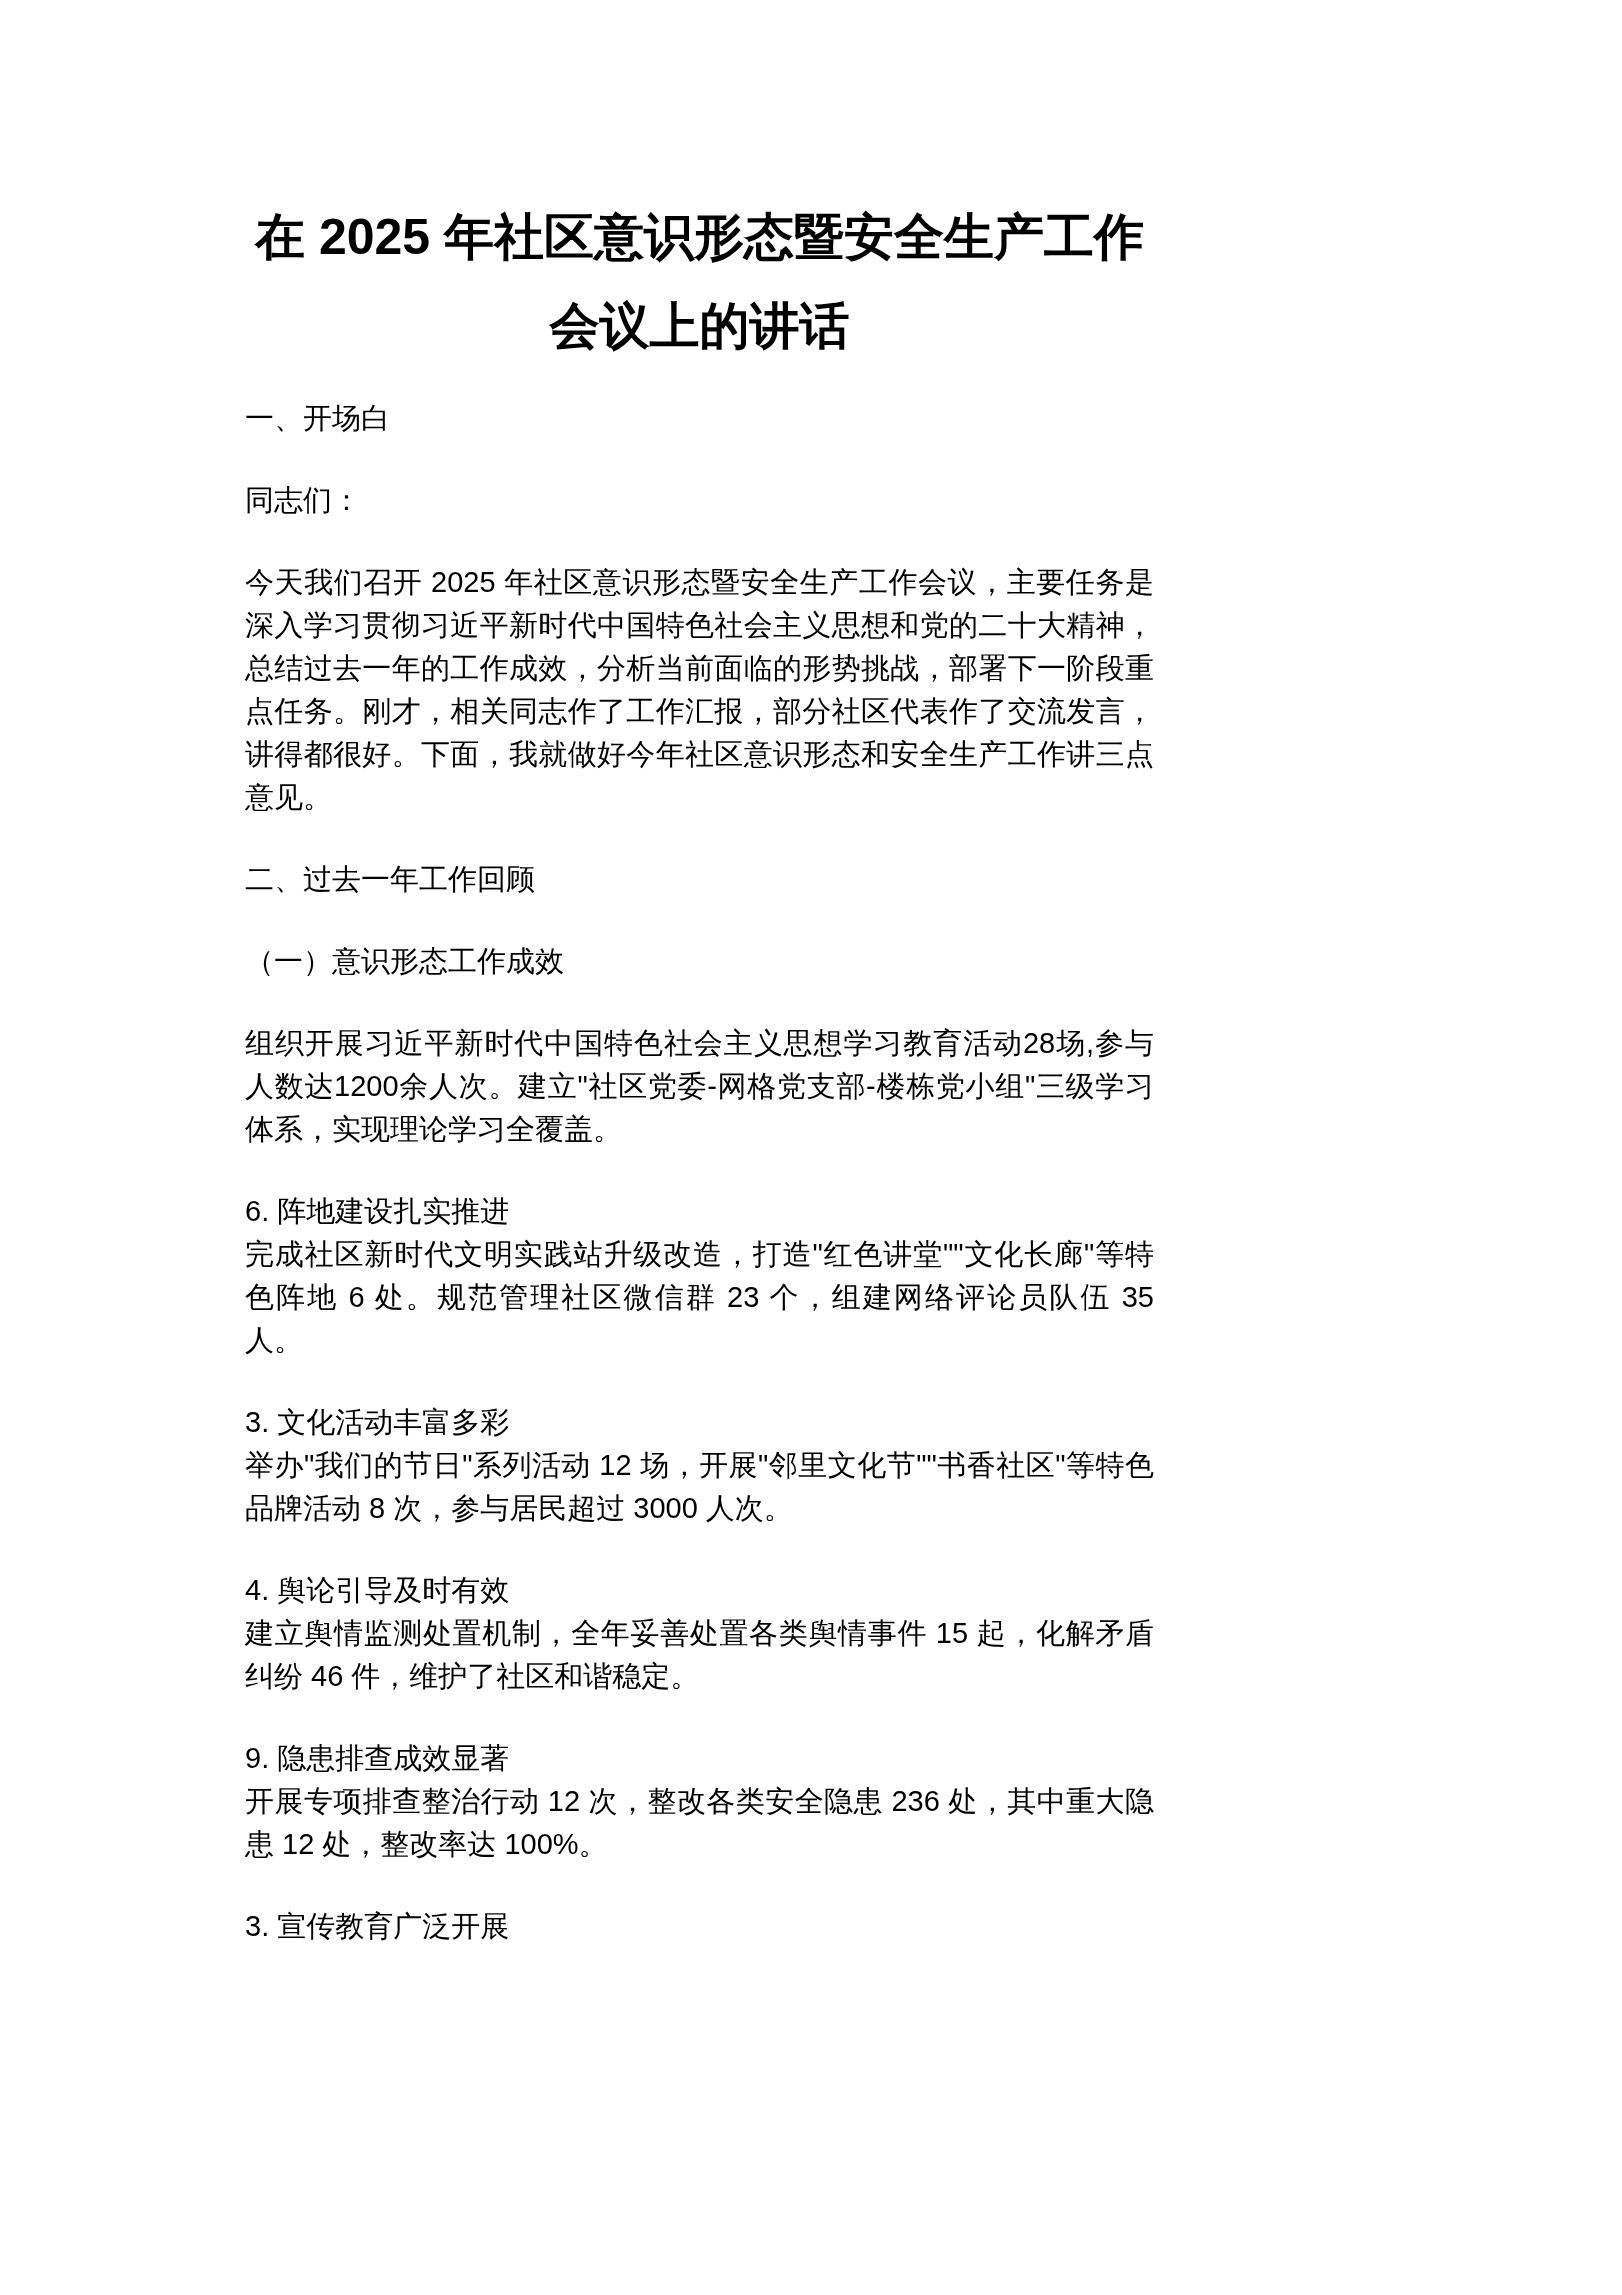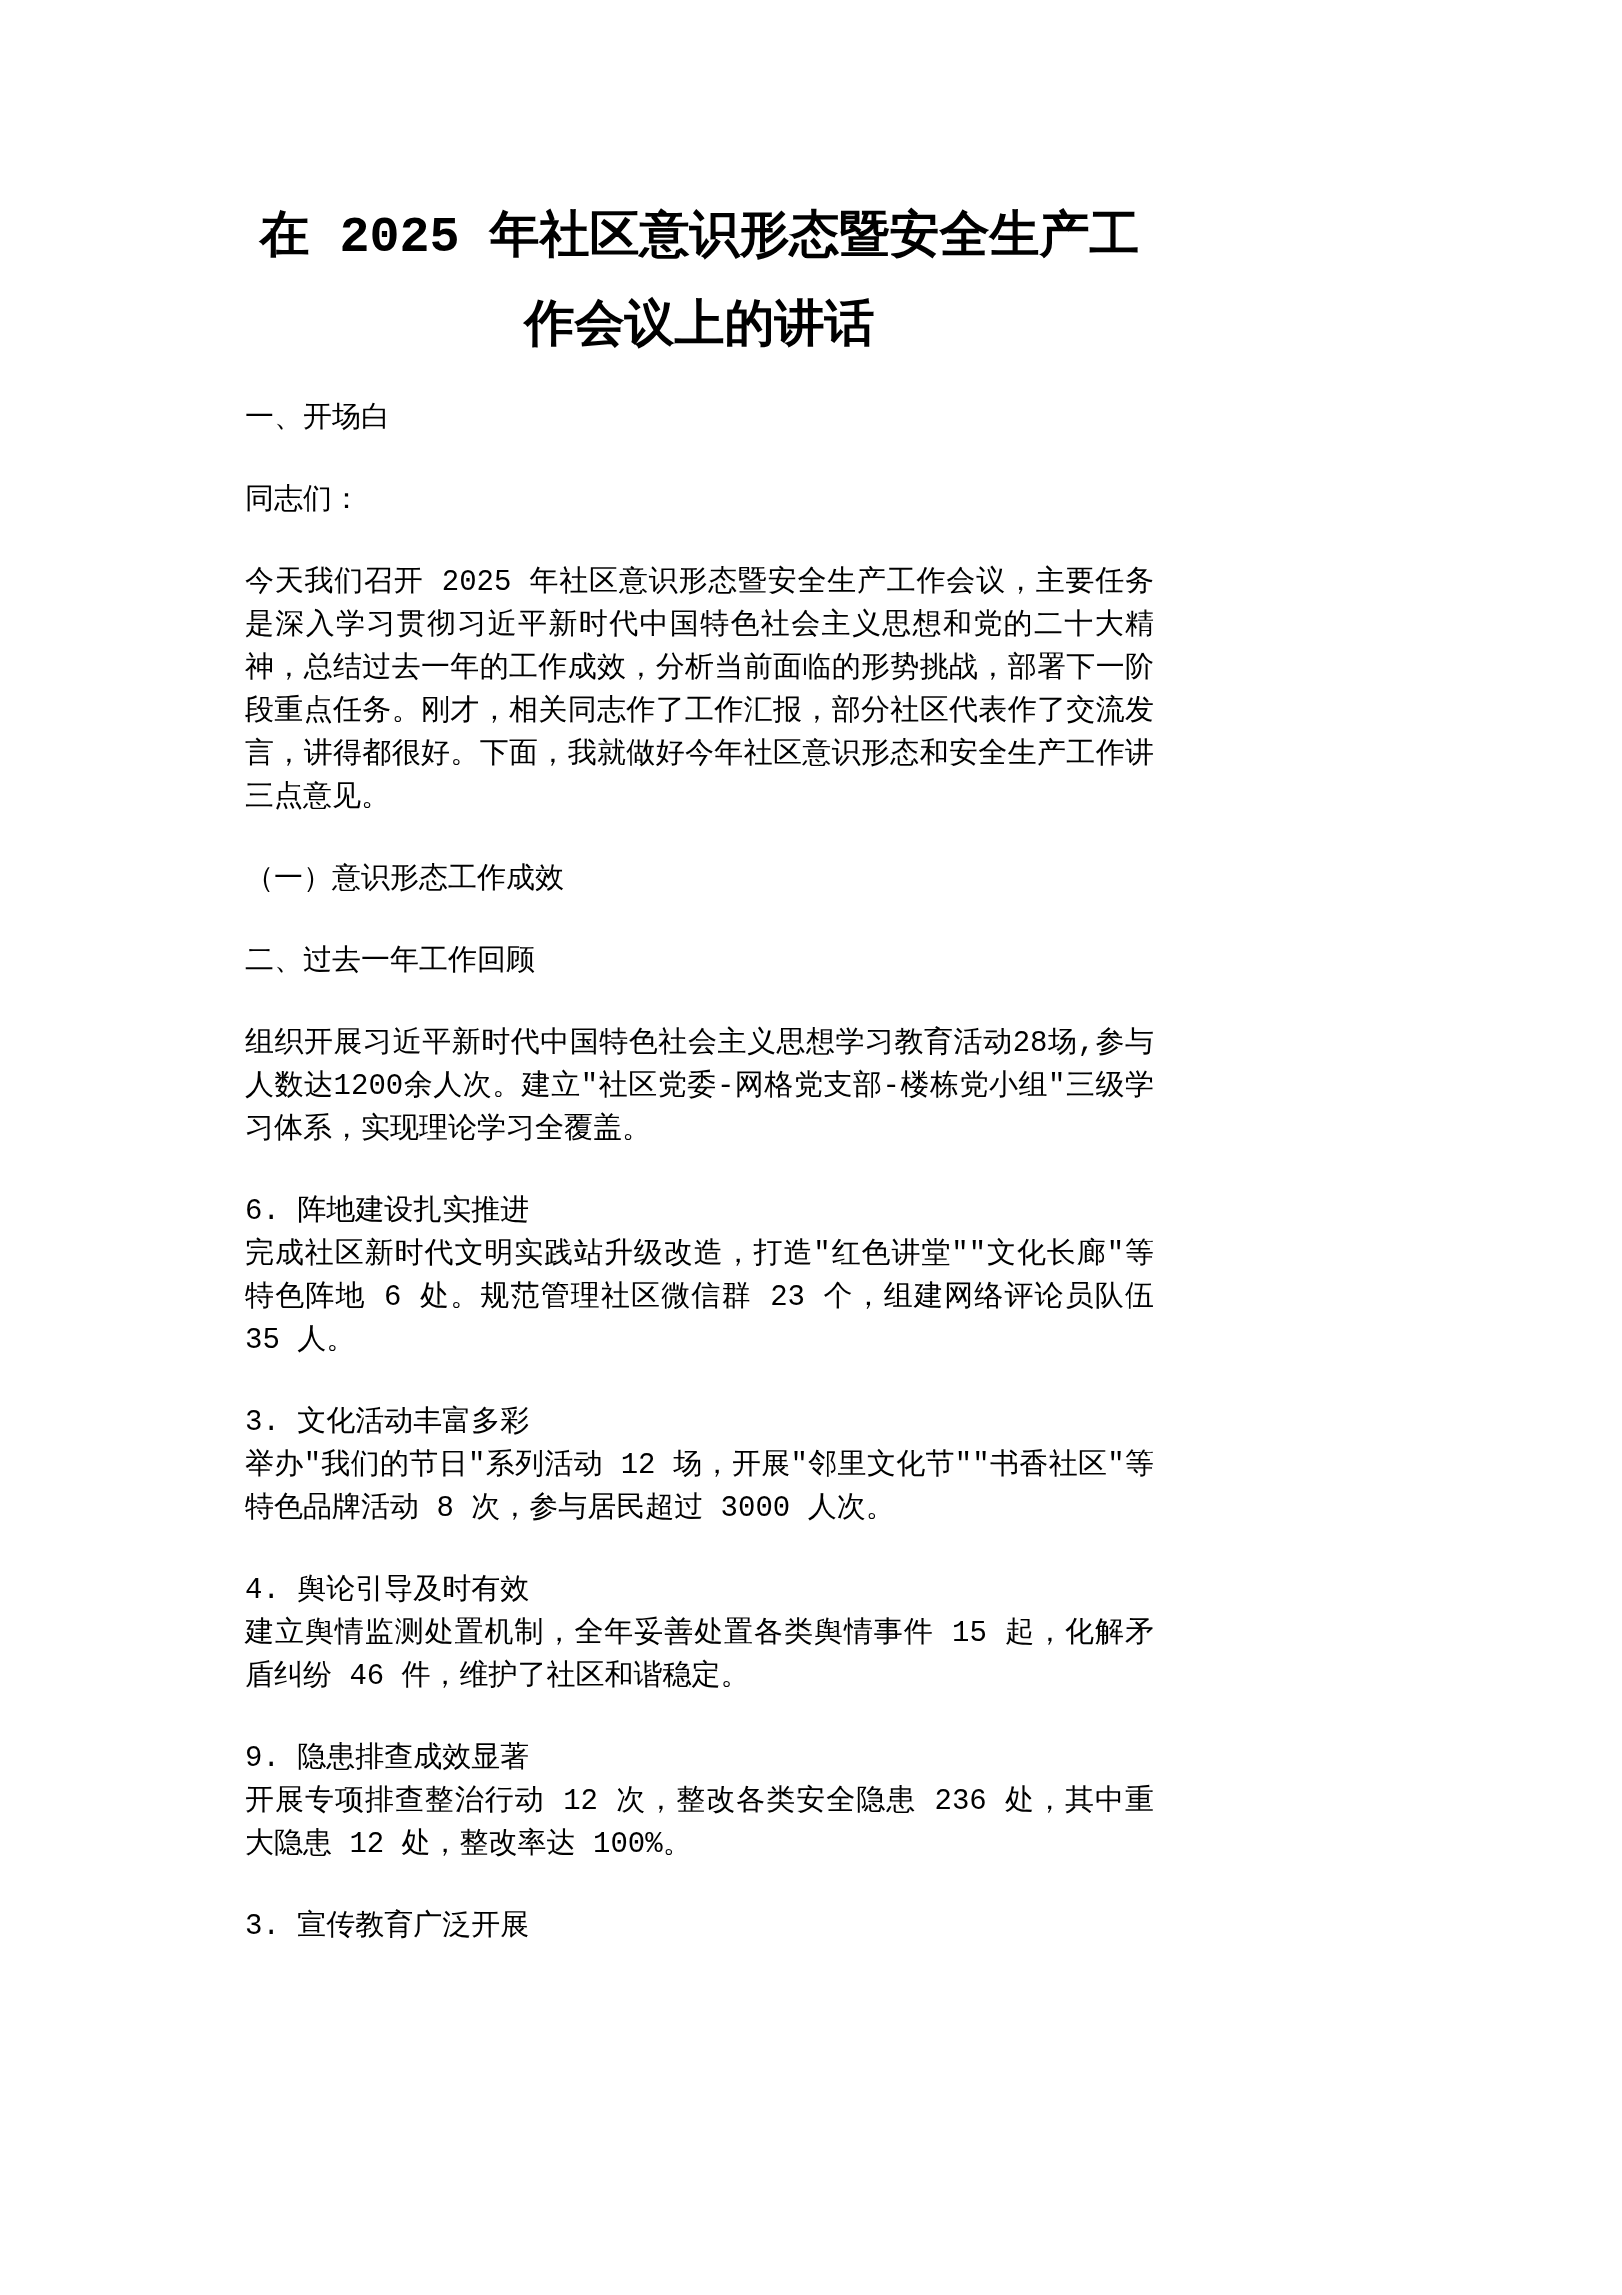--- a/index.html
+++ b/index.html
@@ -9,21 +9,21 @@
   }
   .page {
     position: relative;
     width: 1396px;
     height: 2295px;
     box-sizing: border-box;
     background: #ffffff;
     color: #000000;
     padding: 193px 242px 0 245px;
     overflow: hidden;
-    font-family: Liberation Mono, monospace;
+    font-family: Liberation Sans, sans-serif;
   }
   .doc-title {
     font-size: 50px;
     font-weight: 700;
     line-height: 89px;
     text-align: center;
     margin: 0 0 26px 0;
   }
   .blk {
     font-size: 29px;
@@ -45,23 +45,23 @@
 <div class="page">
 
   <h1 class="doc-title">在 2025 年社区意识形态暨安全生产工作会议上的讲话</h1>
 
   <div class="blk heading">一、开场白</div>
 
   <div class="blk para">同志们：</div>
 
   <div class="blk para">今天我们召开 2025 年社区意识形态暨安全生产工作会议，主要任务是深入学习贯彻习近平新时代中国特色社会主义思想和党的二十大精神，总结过去一年的工作成效，分析当前面临的形势挑战，部署下一阶段重点任务。刚才，相关同志作了工作汇报，部分社区代表作了交流发言，讲得都很好。下面，我就做好今年社区意识形态和安全生产工作讲三点意见。</div>
 
+  <div class="blk heading">二、过去一年工作回顾</div>
+
   <div class="blk subheading">（一）意识形态工作成效</div>
-
-  <div class="blk heading">二、过去一年工作回顾</div>
 
   <div class="blk item">
     <div class="item-body">组织开展习近平新时代中国特色社会主义思想学习教育活动28场,参与人数达1200余人次。建立"社区党委-网格党支部-楼栋党小组"三级学习体系，实现理论学习全覆盖。</div>
   </div>
 
   <div class="blk item">
     <div class="item-heading">6. 阵地建设扎实推进</div>
     <div class="item-body">完成社区新时代文明实践站升级改造，打造"红色讲堂""文化长廊"等特色阵地 6 处。规范管理社区微信群 23 个，组建网络评论员队伍 35 人。</div>
   </div>
 

